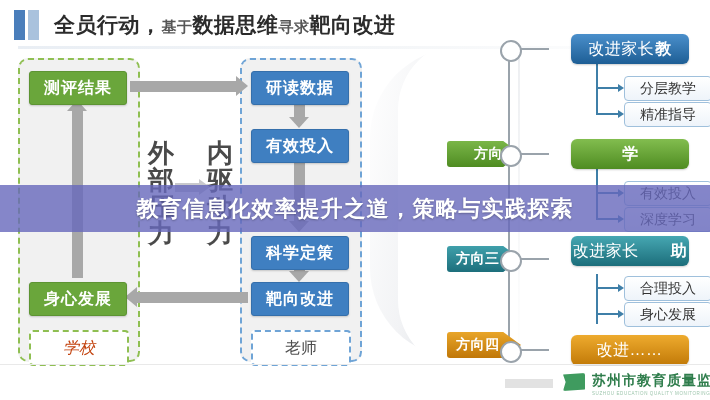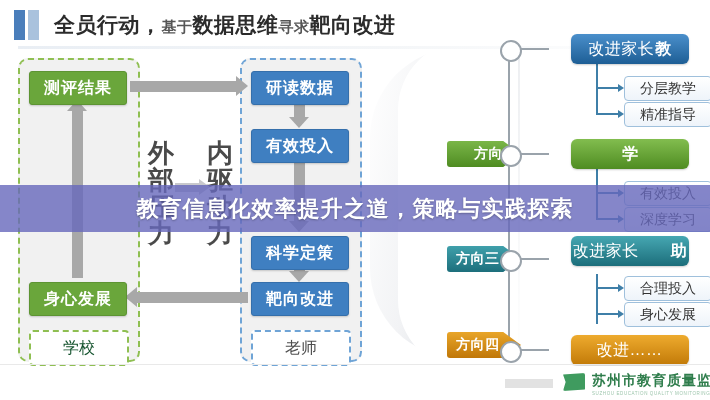--- a/index.html
+++ b/index.html
@@ -40,21 +40,21 @@
 
   
   .panel{position:absolute;border-radius:10px;background:#f1f1f1;z-index:1;}
   .panel.school{left:18px;top:58px;width:118px;height:300px;border:2px dashed #8fbf52;}
   .panel.teacher{left:240px;top:58px;width:118px;height:300px;border:2px dashed #6fa4d6;}
   .panel-tag{
     position:absolute;width:96px;height:32px;background:#fff;border-radius:4px;
     display:flex;align-items:center;justify-content:center;
     font-size:16px;color:#4a4a4a;z-index:4;
   }
-  .panel-tag.school{left:29px;top:330px;border:2px dashed #8fbf52;color:#14532d;}
+  .panel-tag.school{left:29px;top:330px;border:2px dashed #8fbf52;color:#c2410c;font-style:italic;}
   .panel-tag.teacher{left:251px;top:330px;border:2px dashed #6fa4d6;color:#4e4e4e;}
 
   
   .fbox{
     position:absolute;width:96px;height:32px;border-radius:3px;z-index:4;
     display:flex;align-items:center;justify-content:center;
     color:#fff;font-size:16px;font-weight:bold;letter-spacing:1px;
     box-shadow:0 1px 2px rgba(0,0,0,.18);
   }
   .fbox.green{background:#6aa63b;border:1px solid #5d9433;}

